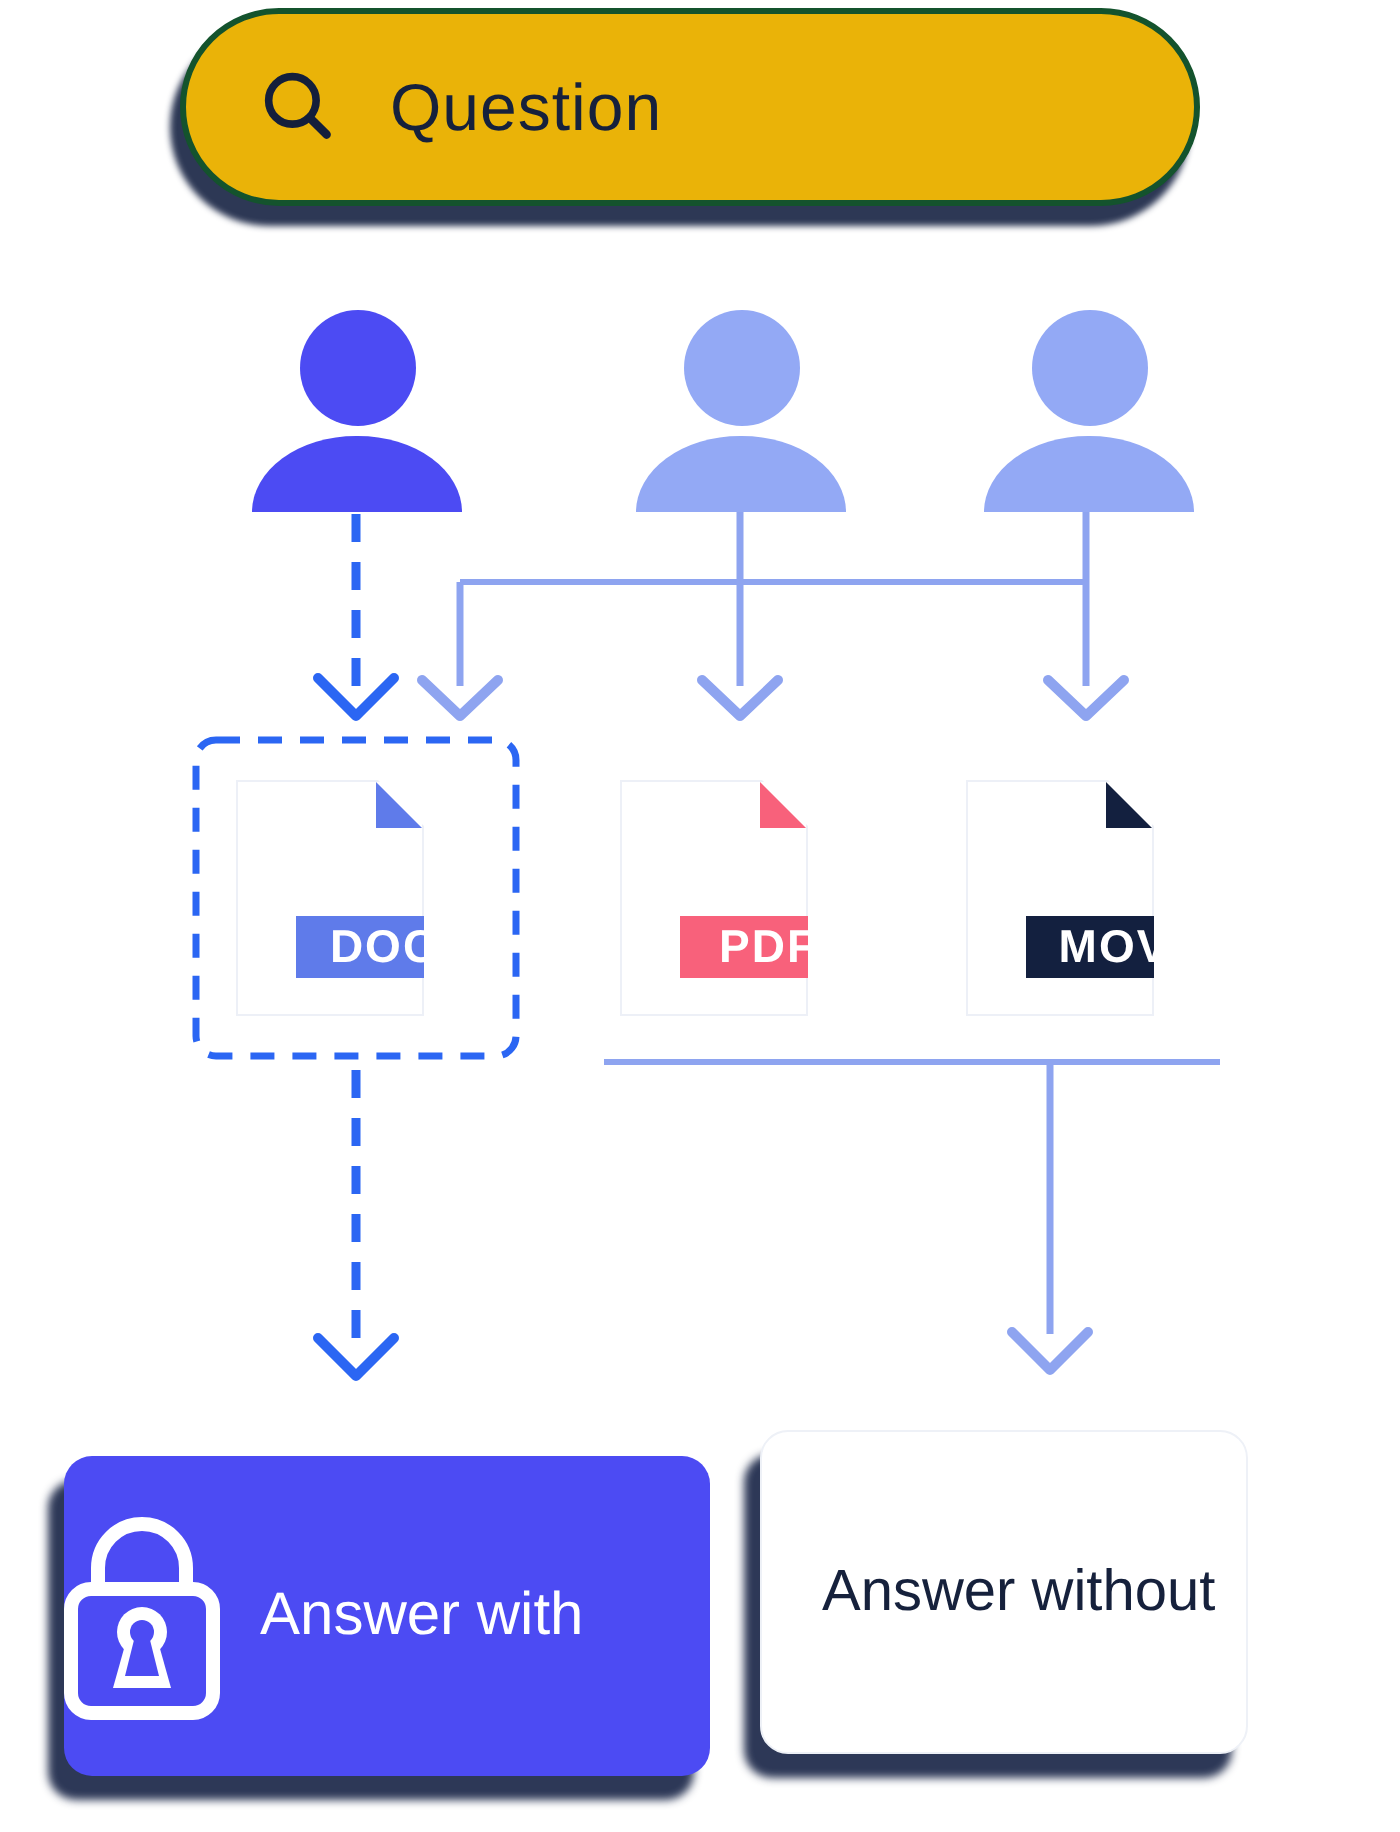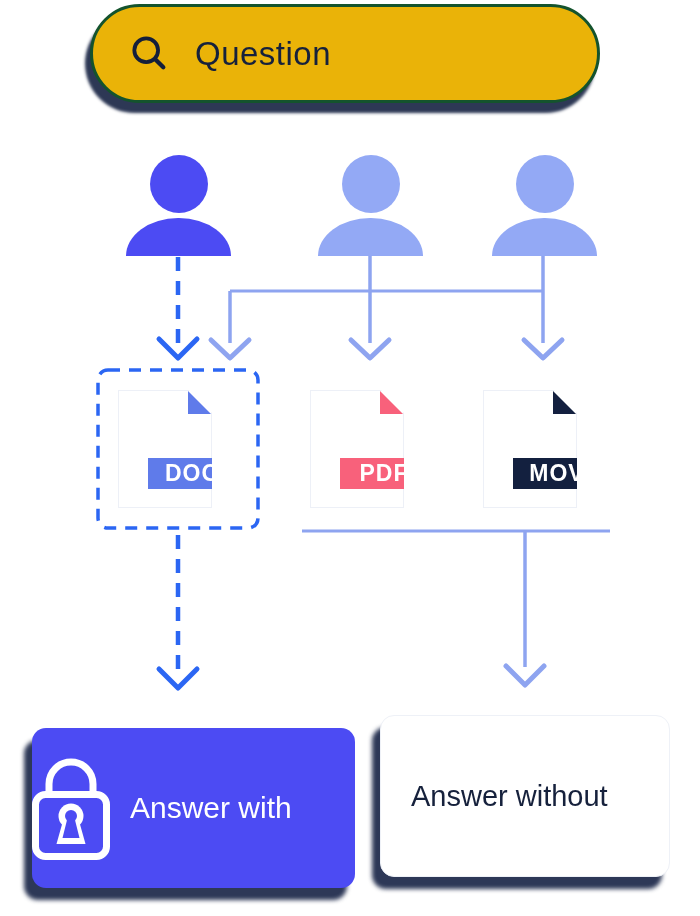--- a/index.html
+++ b/index.html
@@ -56,21 +56,21 @@
     position:absolute;border-radius:14px;box-sizing:border-box;z-index:2;
     box-shadow:-8px 12px 4px rgba(22,34,69,0.9);
     display:flex;align-items:center;
   }
   .answer-acl{
     left:32px;top:716px;width:323px;height:160px;
     background:var(--box-purple);color:#fff;gap:20px;margin-top:12px;
   }
   .answer-acl .card-text{font-size:30px;line-height:42px;color:#fff;}
   .answer-plain{
-    left:380px;top:715px;width:290px;height:162px;
+    left:380px;top:715px;width:244px;height:162px;
     background:#fff;border:1px solid #eef1f7;padding-left:30px;
   }
   .answer-plain .card-text{font-size:29px;line-height:43px;color:var(--ink);}
   .lock-wrap{color:var(--box-purple);line-height:0;}
 </style>
 </head>
 <body>
 
 <svg class="connectors" width="700" height="916" viewBox="0 0 700 916">
 

